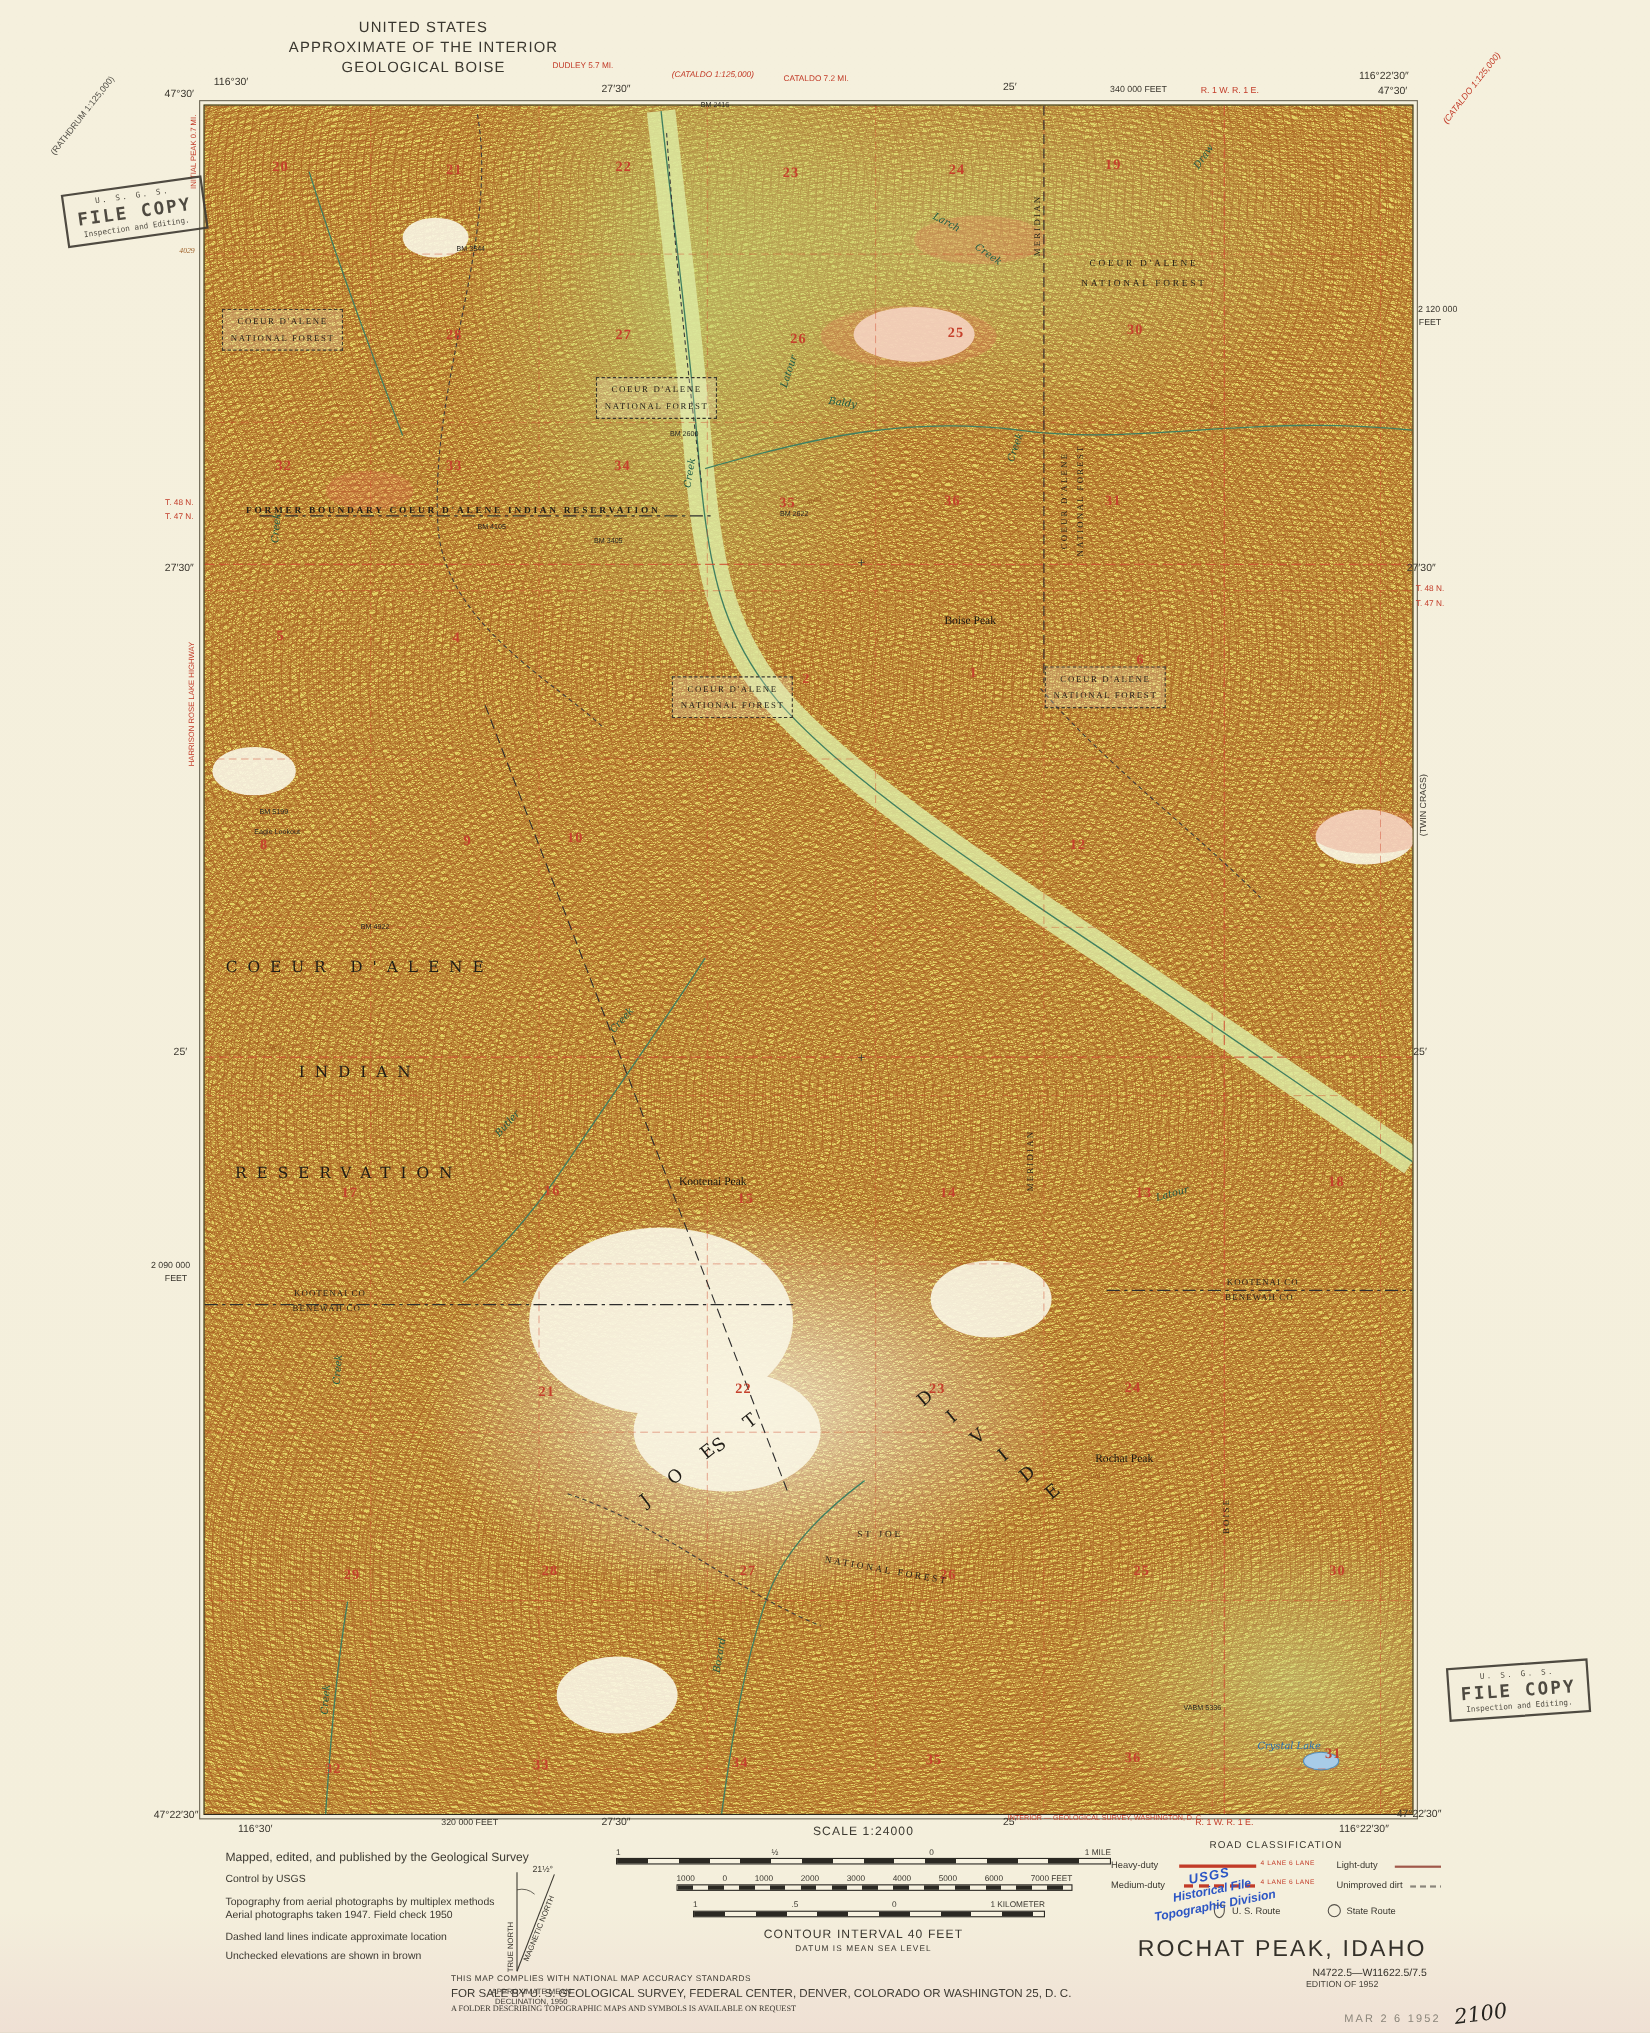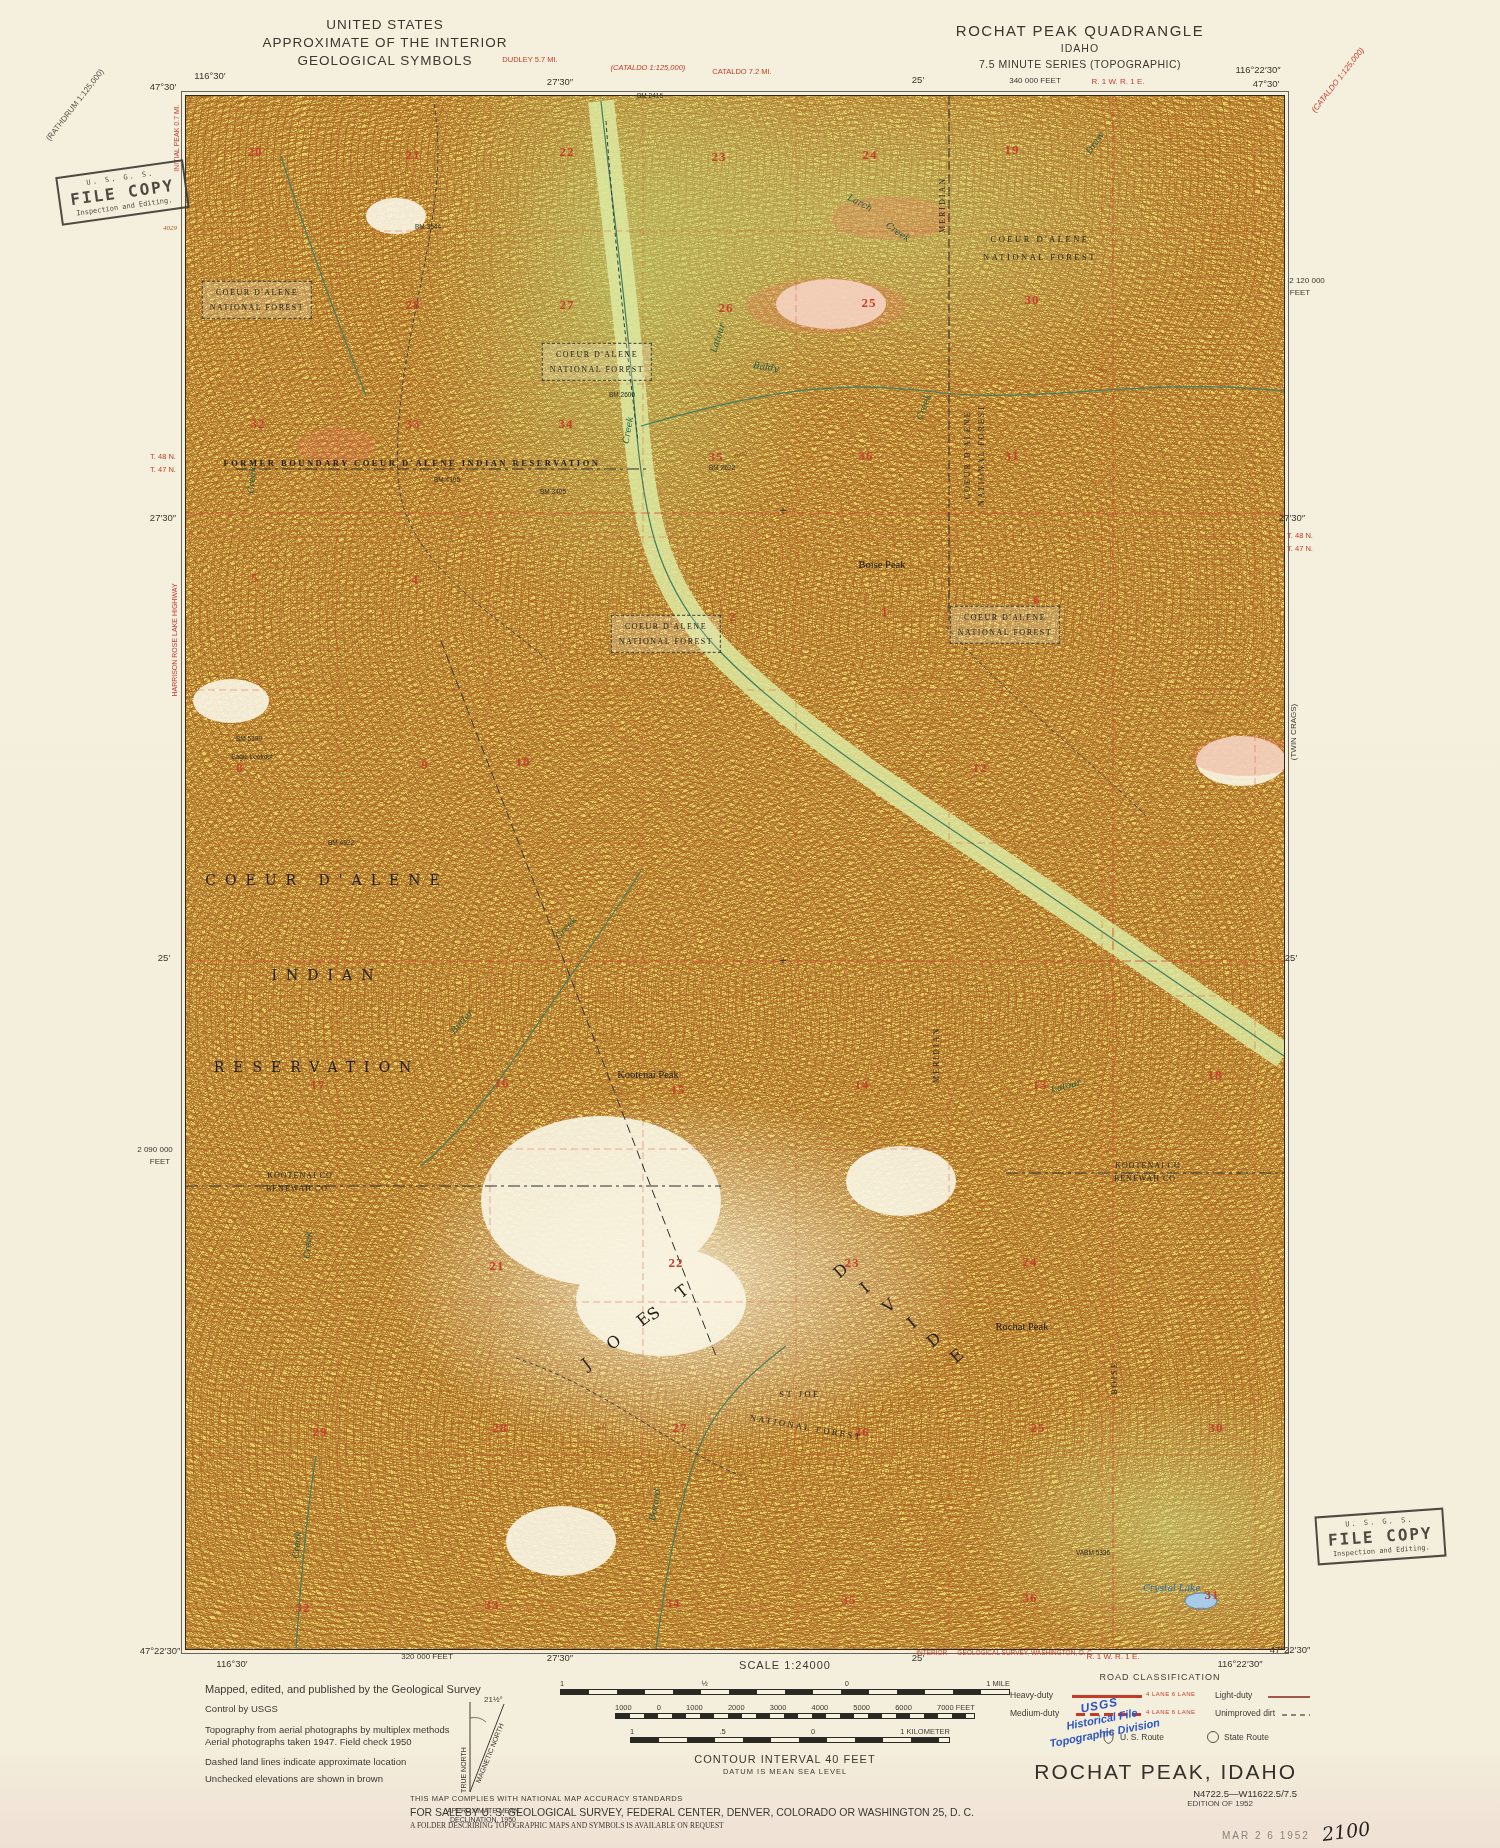--- a/index.html
+++ b/index.html
@@ -106,26 +106,21 @@
   .decl .cap{font-size:7px;line-height:1.3;margin-top:2px;}
 </style>
 </head>
 <body>
 
 <div class="sheet">
 
   <div class="hdr-us">
     <div>UNITED STATES</div>
     <div>APPROXIMATE OF THE INTERIOR</div>
-    <div>GEOLOGICAL SYMBOLS</div>
-  </div>
-  <div class="hdr-quad">
-    <div class="l1">ROCHAT PEAK QUADRANGLE</div>
-    <div class="l2">IDAHO</div>
-    <div class="l3">7.5 MINUTE SERIES (TOPOGRAPHIC)</div>
+    <div>GEOLOGICAL BOISE</div>
   </div>
 
   <div class="map">
     <svg width="1098" height="1553" viewBox="0 0 1098 1553">
 
       <g fill="#faf6e4" opacity="0.9">
         <ellipse cx="415" cy="1105" rx="120" ry="85"></ellipse>
           <ellipse cx="475" cy="1205" rx="85" ry="55"></ellipse>
         <ellipse cx="715" cy="1085" rx="55" ry="35"></ellipse>
           <ellipse cx="45" cy="605" rx="38" ry="22"></ellipse>

